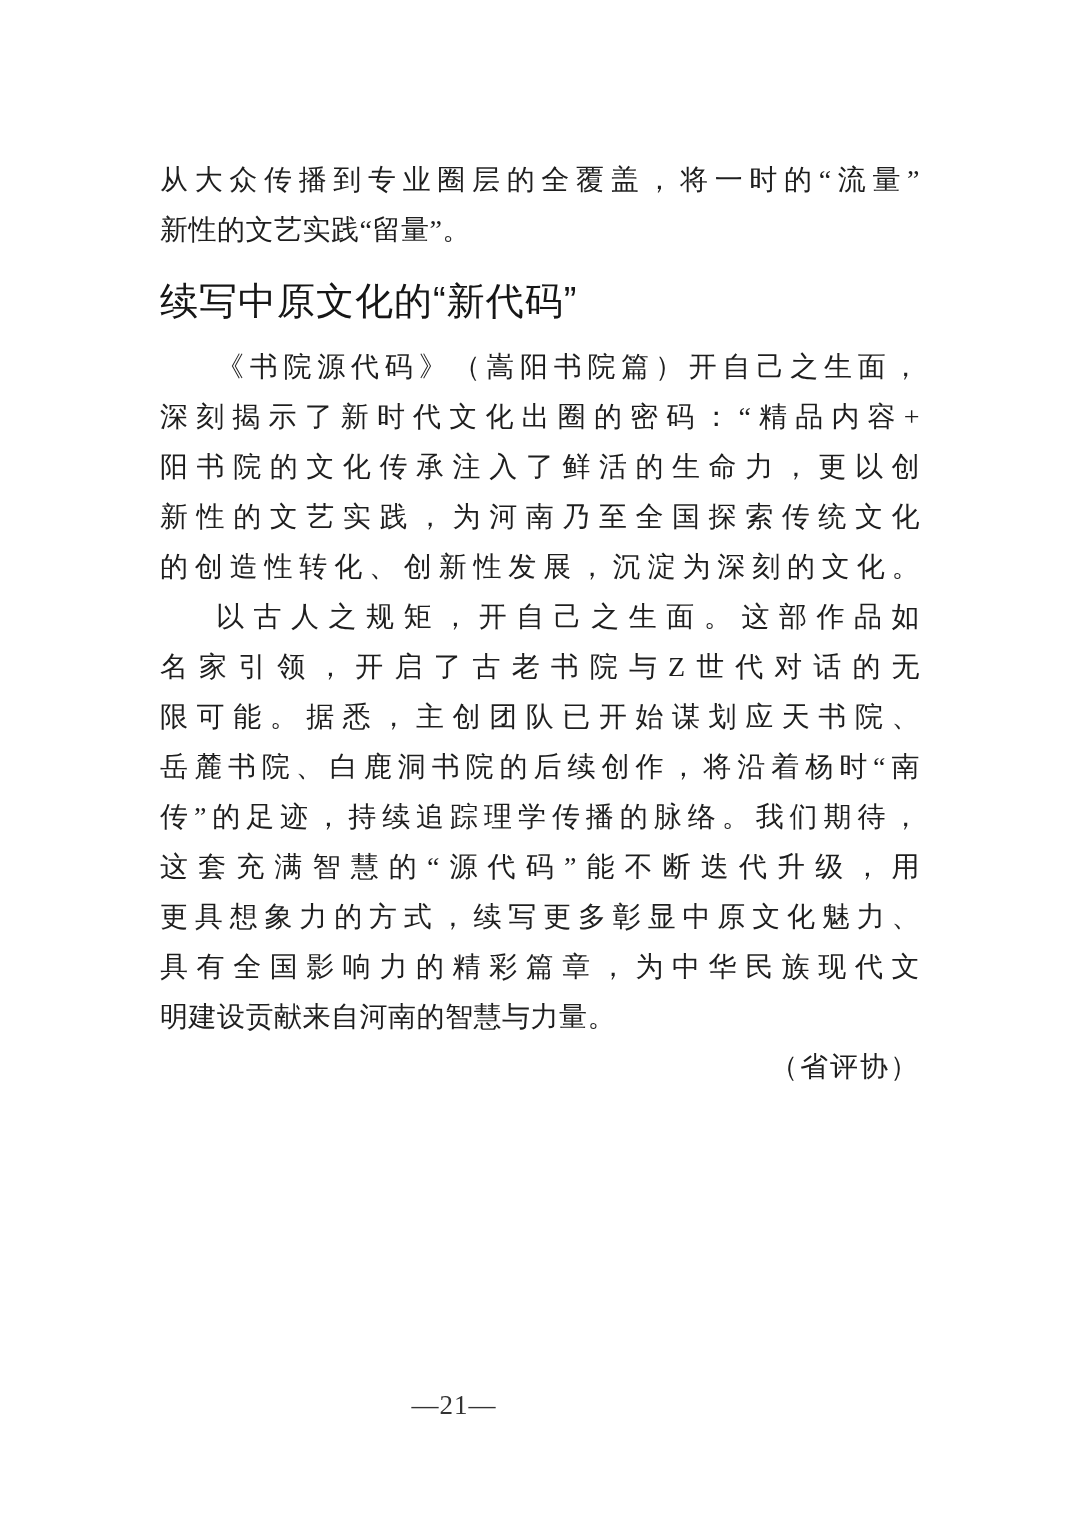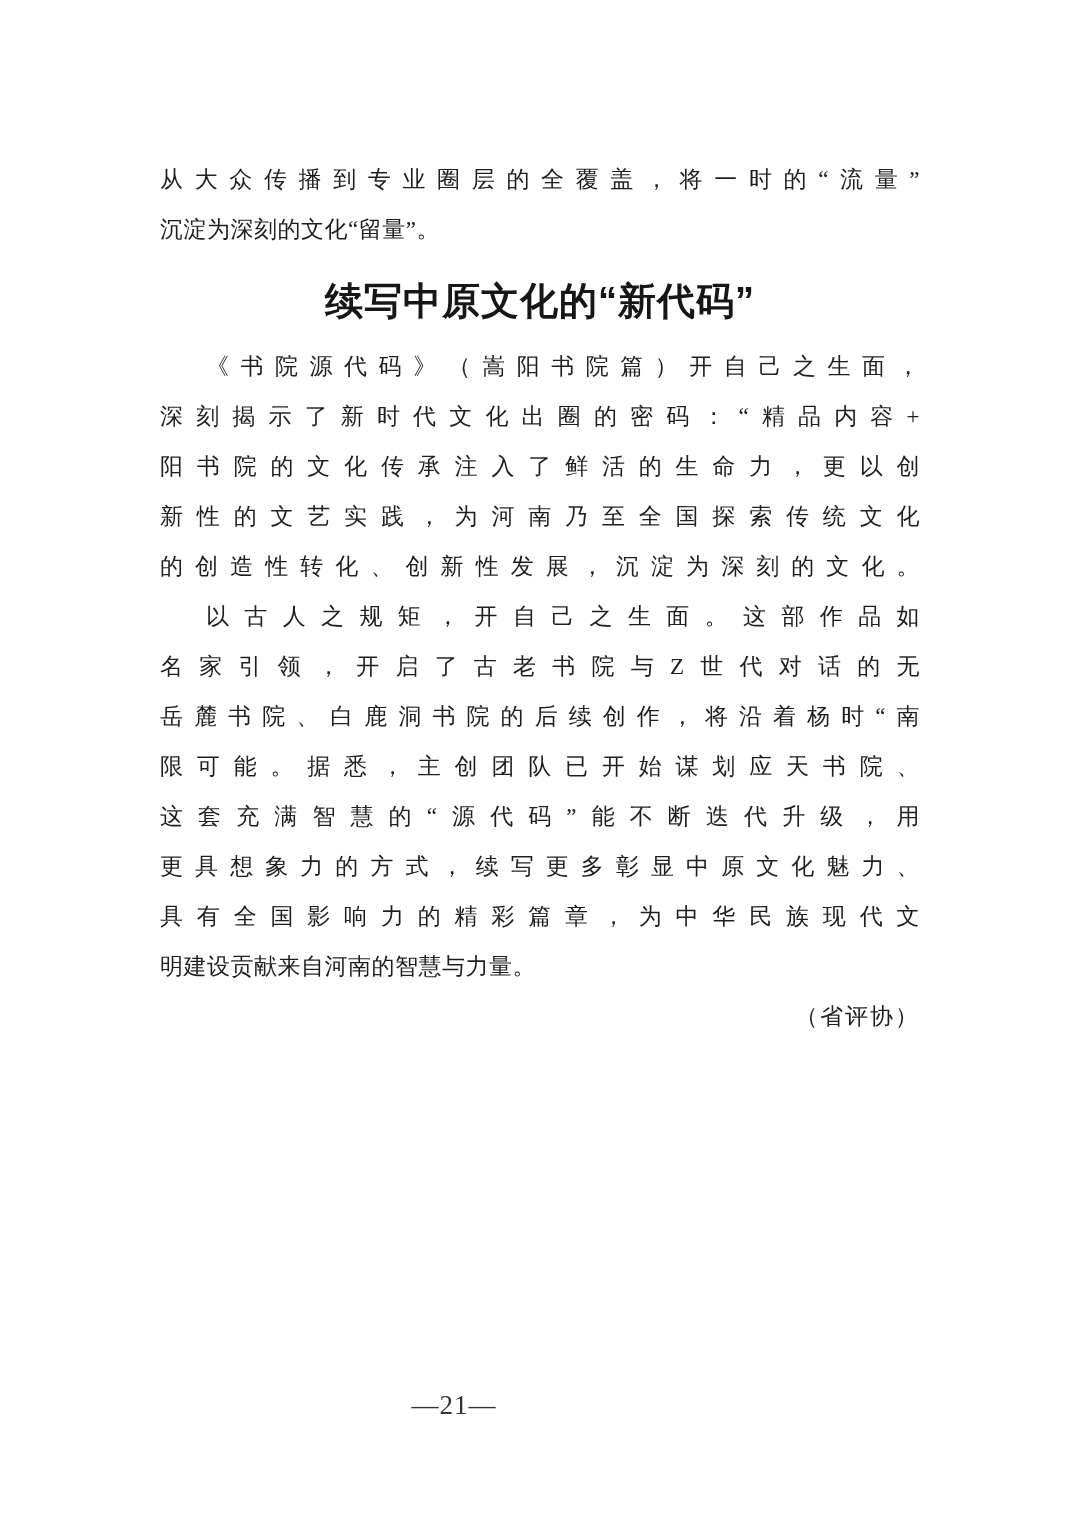--- a/index.html
+++ b/index.html
@@ -15,43 +15,43 @@
     color: #1e1e1e;
     overflow: hidden;
   }
   .content {
     position: absolute;
     left: 160px;
     top: 155px;
     width: 760px;
   }
   .line {
-    font-size: 23px;
+    font-size: 28px;
     line-height: 50px;
     height: 50px;
     text-align: justify;
     text-align-last: justify;
     overflow: hidden;
     letter-spacing: 0.5px;
   }
   .line.short {
     text-align: left;
     text-align-last: left;
   }
   .line.indent {
     text-indent: 2em;
   }
   .heading {
     font-family: "Liberation Sans", sans-serif;
-    font-weight: 700;
+    font-weight: 400;
     font-size: 38px;
     line-height: 50px;
     height: 50px;
     margin: 21px 0 16px 0;
-    text-align: center;
+    text-align: left;
     letter-spacing: 1px;
     color: #161616;
   }
   .attribution {
     text-align: center;
     text-align-last: right;
     letter-spacing: 2px;
   }
   .footer {
     position: absolute;
@@ -64,34 +64,35 @@
     color: #333333;
     letter-spacing: 1px;
   }
 </style>
 </head>
 <body>
 
 <div class="content">
 
   <div class="line">从大众传播到专业圈层的全覆盖，将一时的“流量”</div>
-  <div class="line short">沉淀为深刻的文化“留量”。</div>
+  <div class="line short">新性的文艺实践“留量”。</div>
 
   <h2 class="heading">续写中原文化的“新代码”</h2>
 
   <div class="line indent">《书院源代码》（嵩阳书院篇）开自己之生面，</div>
   <div class="line">深刻揭示了新时代文化出圈的密码：“精品内容+</div>
   <div class="line">阳书院的文化传承注入了鲜活的生命力，更以创</div>
   <div class="line">新性的文艺实践，为河南乃至全国探索传统文化</div>
   <div class="line">的创造性转化、创新性发展，沉淀为深刻的文化。</div>
 
   <div class="line indent">以古人之规矩，开自己之生面。这部作品如</div>
   <div class="line">名家引领，开启了古老书院与Z世代对话的无</div>
+  <div class="line">限可能。据悉，主创团队已开始谋划应天书院、</div>
   <div class="line">岳麓书院、白鹿洞书院的后续创作，将沿着杨时“南</div>
-  <div class="line">限可能。据悉，主创团队已开始谋划应天书院、</div>
+  <div class="line">传”的足迹，持续追踪理学传播的脉络。我们期待，</div>
   <div class="line">这套充满智慧的“源代码”能不断迭代升级，用</div>
   <div class="line">更具想象力的方式，续写更多彰显中原文化魅力、</div>
   <div class="line">具有全国影响力的精彩篇章，为中华民族现代文</div>
   <div class="line short">明建设贡献来自河南的智慧与力量。</div>
 
   <div class="line attribution">（省评协）</div>
 
 </div>
 
 <div class="footer">—21—</div>

